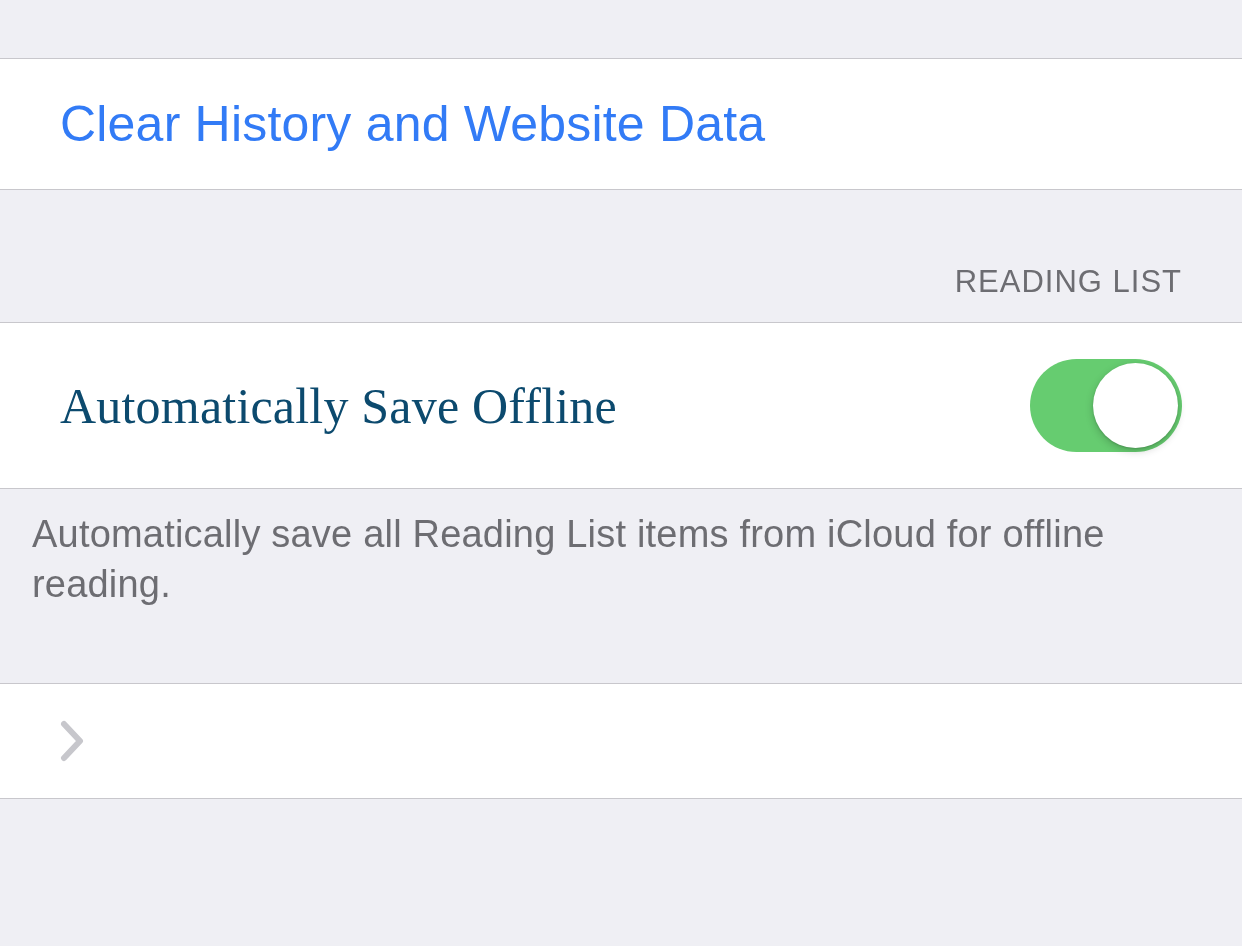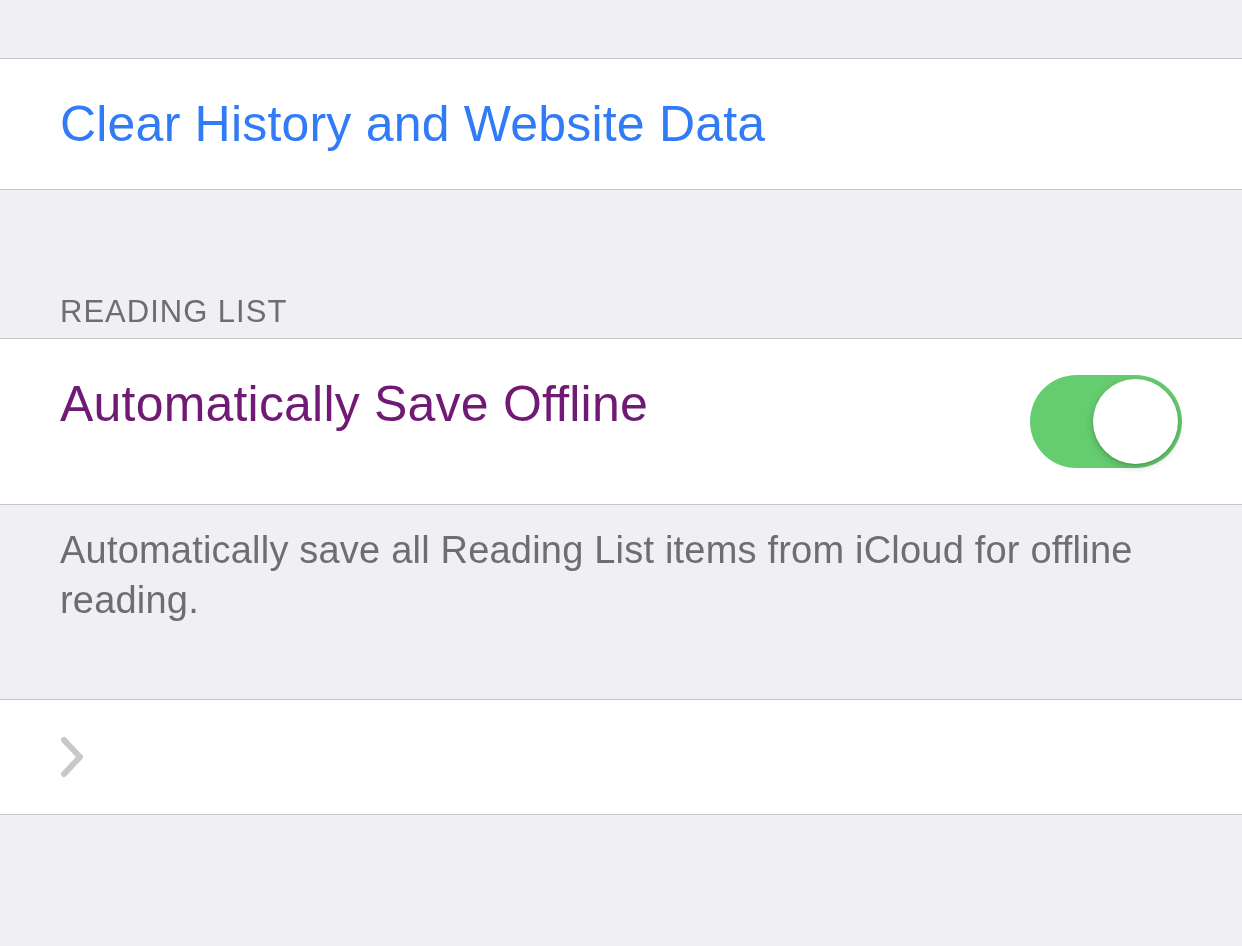--- a/index.html
+++ b/index.html
@@ -17,46 +17,49 @@
     }
     .spacer-top {
       height: 58px;
     }
     .cell {
       background-color: #ffffff;
       border-top: 1px solid #c8c7cc;
       border-bottom: 1px solid #c8c7cc;
       padding: 36px 60px;
       display: flex;
+      align-items: center;
       justify-content: space-between;
     }
     .cell-link {
       color: #327bf6;
       font-size: 50px;
       font-weight: 400;
     }
     .section-header {
       color: #6d6d72;
       font-size: 31px;
       font-weight: 400;
       letter-spacing: 1px;
-      padding: 0 60px 8px 60px;
-      margin-top: 104px;
+      padding: 0 60px 22px 60px;
+      margin-top: 74px;
+      text-align: right;
     }
     .cell-label {
-      color: #701a75;
+      color: #0c4a6e;
       font-size: 50px;
       font-weight: 400;
+      font-family: Liberation Serif, serif;
     }
     .section-footer {
       color: #6d6d72;
       font-size: 38px;
       font-weight: 400;
       line-height: 1.32;
-      padding: 20px 60px 0 60px;
+      padding: 20px 60px 0 32px;
     }
     .spacer-mid {
       height: 74px;
     }
     .toggle {
       position: relative;
       width: 152px;
       height: 93px;
       background-color: #66cc70;
       border-radius: 47px;

